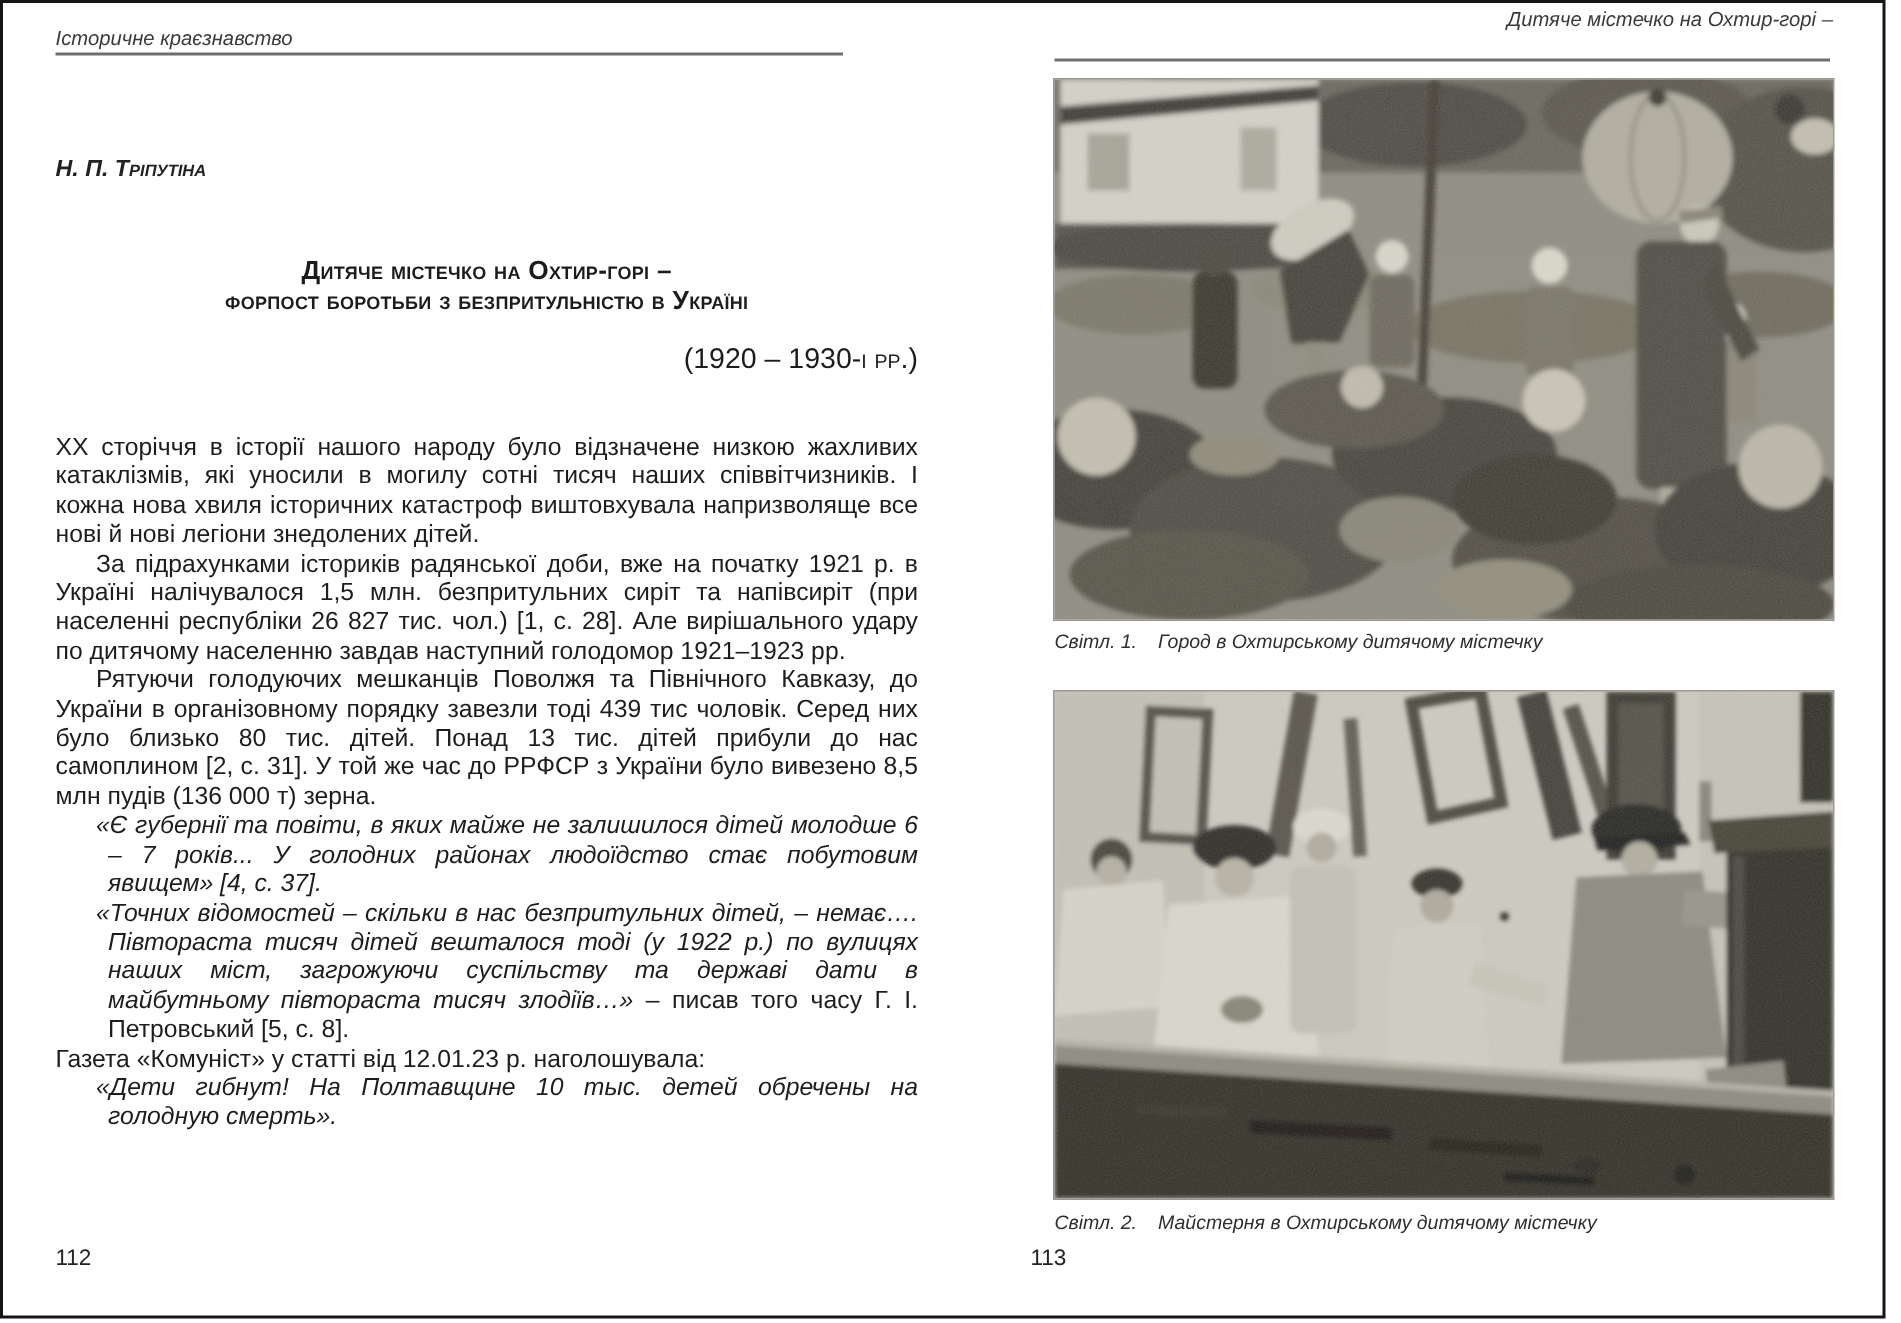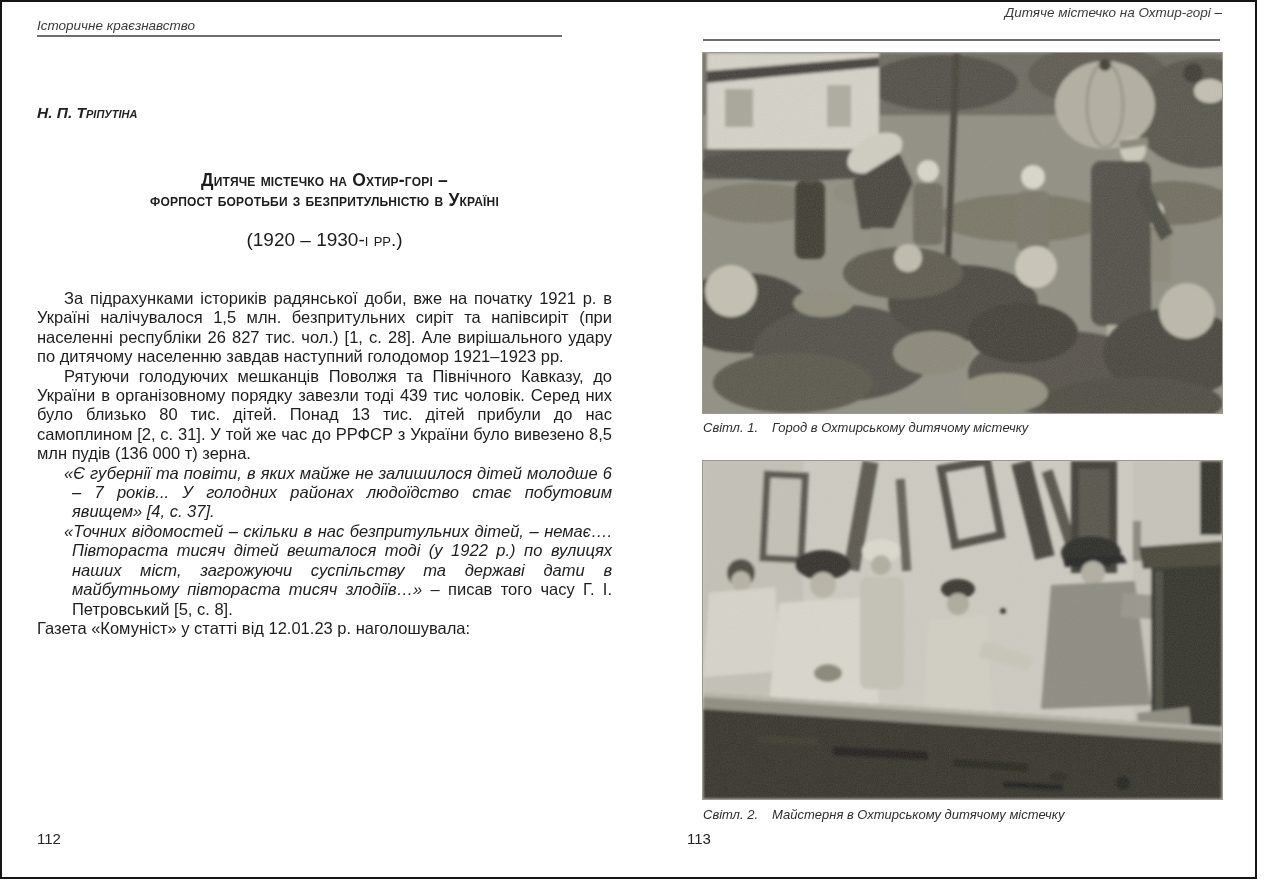--- a/index.html
+++ b/index.html
@@ -23,21 +23,21 @@
     padding-right:70px; text-align:left;
     font-weight:bold; font-style:italic; font-variant:small-caps;
     font-size:15.5px; color:#222;
   }
   .title {
     position:absolute; left:37px; top:170px; width:575px; text-align:center;
     font-weight:bold; font-variant:small-caps; font-size:17.5px; line-height:20px;
     letter-spacing:0.2px; color:#1c1c1c;
   }
   .subtitle {
-    position:absolute; left:37px; top:229px; width:575px; text-align:center;
+    position:absolute; left:37px; top:229px; width:575px; text-align:right;
     font-variant:small-caps; font-size:19px; color:#1c1c1c;
   }
   .body {
     position:absolute; left:37px; top:289px; width:575px;
     font-size:16.5px; line-height:19.4px; text-align:justify; color:#1d1d1d;
   }
   .body p { margin:0; }
   .body p.ind { text-indent:27px; }
   .body p.quote { font-style:italic; margin-left:35px; text-indent:-8px; }
   .body p.quote .attrib { font-style:normal; }
@@ -69,25 +69,27 @@
     <div class="author">Н. П. Тріпутіна</div>
 
     <div class="title">
       <span>Дитяче містечко на Охтир-горі –</span><br>
       <span>форпост боротьби з безпритульністю в Україні</span>
     </div>
 
     <div class="subtitle">(1920 – 1930-і рр.)</div>
 
     <div class="body">
+      <p class="flush">ХХ сторіччя в історії нашого народу було відзначене низкою жахливих катаклізмів, які уносили в могилу сотні тисяч наших співвітчизників. І кожна нова хвиля історичних катастроф виштовхувала напризволяще все нові й нові легіони знедолених дітей.</p>
       <p class="ind">За підрахунками істориків радянської доби, вже на початку 1921 р. в Україні налічувалося 1,5 млн. безпритульних сиріт та напівсиріт (при населенні республіки 26 827 тис. чол.) [1, с. 28]. Але вирішального удару по дитячому населенню завдав наступний голодомор 1921–1923 рр.</p>
       <p class="ind">Рятуючи голодуючих мешканців Поволжя та Північного Кавказу, до України в організовному порядку завезли тоді 439 тис чоловік. Серед них було близько 80 тис. дітей. Понад 13 тис. дітей прибули до нас самоплином [2, с. 31]. У той же час до РРФСР з України було вивезено 8,5 млн пудів (136 000 т) зерна.</p>
       <p class="quote">«Є губернії та повіти, в яких майже не залишилося дітей молодше 6 – 7 років... У голодних районах людоїдство стає побутовим явищем» [4, с. 37].</p>
       <p class="quote"><span class="q">«Точних відомостей – скільки в нас безпритульних дітей, – немає…. Півтораста тисяч дітей вешталося тоді (у 1922 р.) по вулицях наших міст, загрожуючи суспільству та державі дати в майбутньому півтораста тисяч злодіїв…»</span><span class="attrib"> – писав того часу Г. І. Петровський [5, с. 8].</span></p>
       <p class="flush">Газета «Комуніст» у статті від 12.01.23 р. наголошувала:</p>
+      <p class="quote">«Дети гибнут! На Полтавщине 10 тыс. детей обречены на голодную смерть».</p>
     </div>
 
     <div class="pagenum pn-left">112</div>
   </div>
 
   <div>
     <div class="running-header rh-right">
       <span>Дитяче містечко на Охтир-горі –</span><br>
     </div>
     <div class="rule rule-right"></div>

